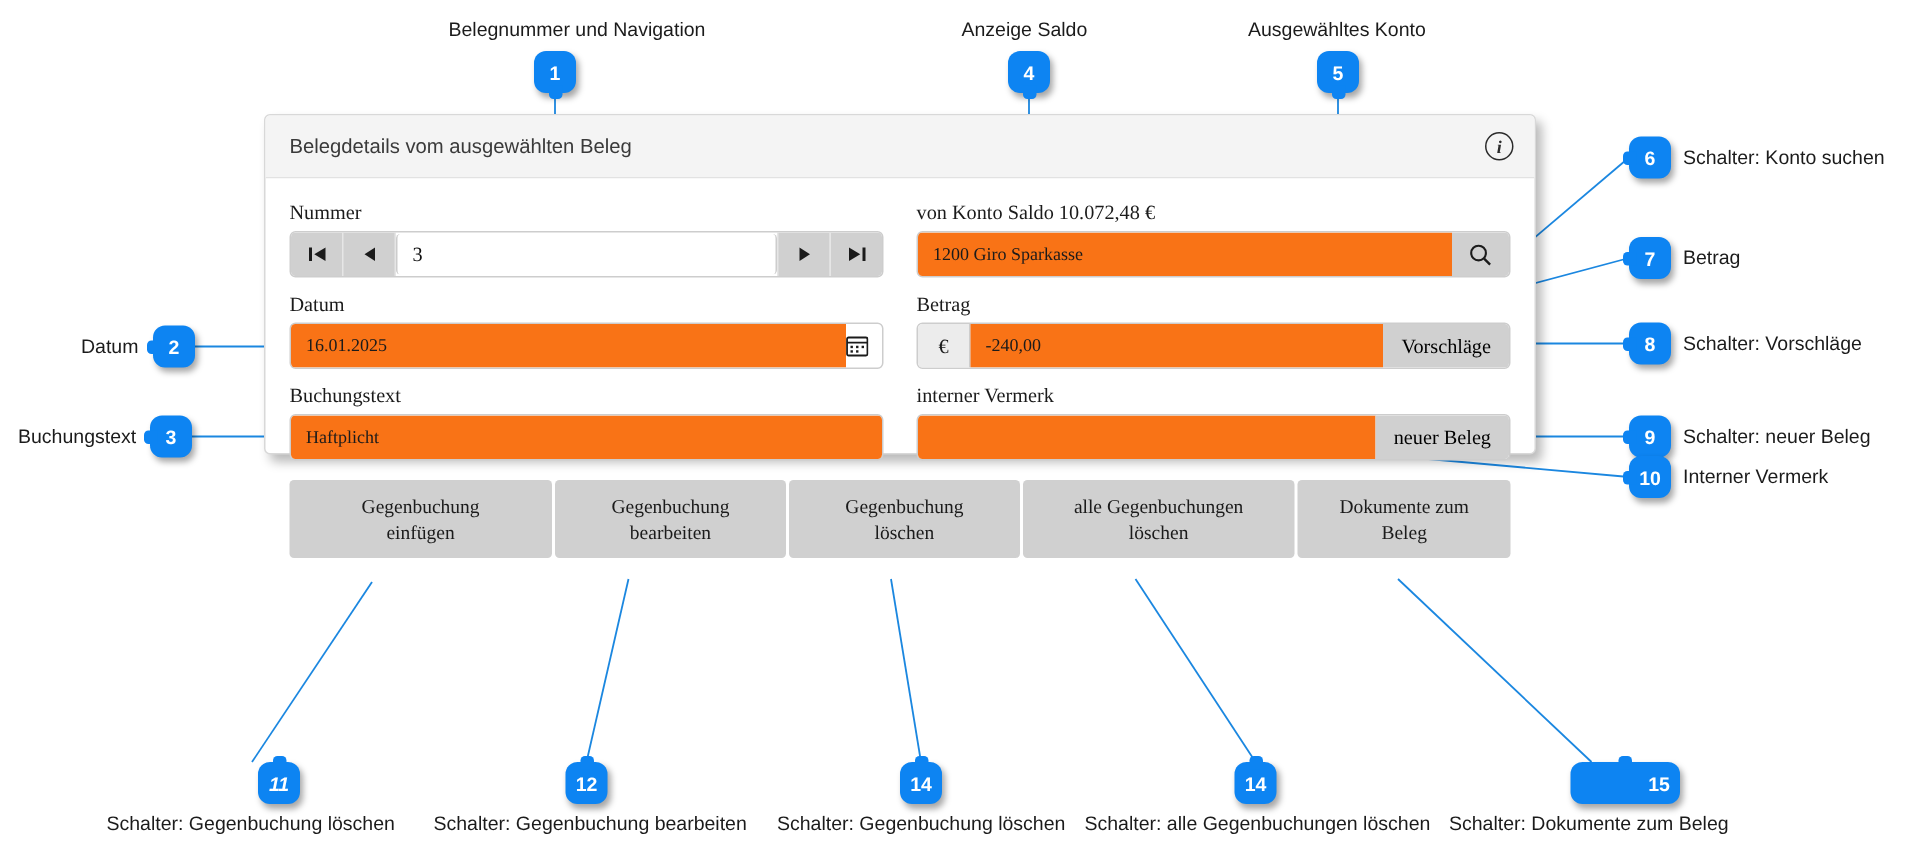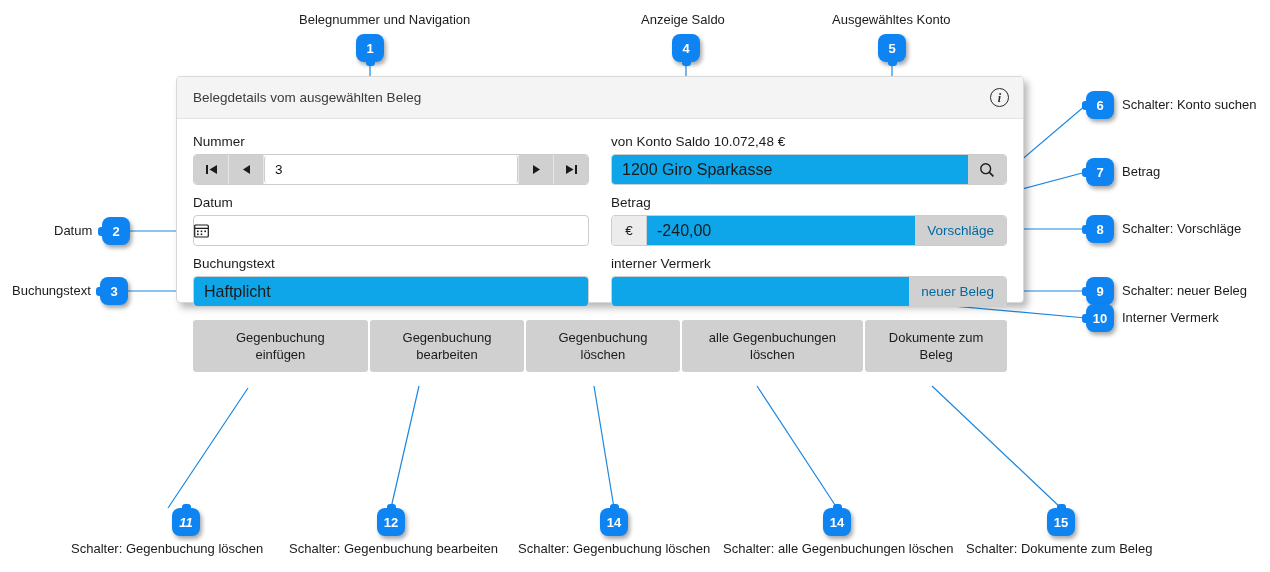--- a/index.html
+++ b/index.html
@@ -69,20 +69,21 @@
     font-weight: bold;
     color: #2b2b2b;
     line-height: 1;
     cursor: pointer;
   }
 
   .dialog-body {
     position: relative;
     padding: 14px 16px 0 16px;
     box-sizing: border-box;
+    font-family: Liberation Serif, serif;
   }
 
   .cols {
     display: flex;
     gap: 22px;
   }
   .col { width: 398px; }
 
   .fld-label {
     font-size: 13.5px;
@@ -101,23 +102,23 @@
     background: #ffffff;
     overflow: hidden;
     box-sizing: border-box;
   }
 
   .txt {
     flex: 1;
     display: flex;
     align-items: center;
     padding: 0 10px;
-    font-size: 16px;
+    font-size: 12px;
     color: #1b1b1b;
-    background: #0ea5e9;
+    background: #f97316;
     min-width: 0;
     overflow: hidden;
     white-space: nowrap;
   }
 
   .navbtn {
     width: 34px;
     background: #d0d0d0;
     display: flex;
     align-items: center;
@@ -140,21 +141,21 @@
     border-radius: 3px;
   }
 
   .suffix-btn {
     background: #d0d0d0;
     display: flex;
     align-items: center;
     justify-content: center;
     padding: 0 12px;
     font-size: 13.5px;
-    color: #0369a1;
+    color: #000000;
     cursor: pointer;
     white-space: nowrap;
   }
   .icon-btn {
     width: 38px;
     padding: 0;
   }
   .prefix-box {
     width: 34px;
     display: flex;
@@ -297,20 +298,21 @@
                   <polygon points="1,1 1,10 8.5,5.5" fill="#1b1b1b"></polygon>
                   <rect x="10" y="1" width="2" height="9" fill="#1b1b1b"></rect>
                 </svg>
             </div>
           </div>
         </div>
 
         <div class="fld-row">
           <div class="fld-label">Datum</div>
           <div class="ctrl">
+            <div class="txt">16.01.2025</div>
             <div class="inline-icon">
               <svg width="15" height="15" viewBox="0 0 15 15">
                 <rect x="0.7" y="2" width="13.6" height="12" rx="1" fill="none" stroke="#1b1b1b" stroke-width="1.2"></rect>
                 <line x1="0.7" y1="5.4" x2="14.3" y2="5.4" stroke="#1b1b1b" stroke-width="1.2"></line>
                 <rect x="3" y="7.5" width="1.6" height="1.6" fill="#1b1b1b"></rect>
                 <rect x="6.7" y="7.5" width="1.6" height="1.6" fill="#1b1b1b"></rect>
                 <rect x="10.4" y="7.5" width="1.6" height="1.6" fill="#1b1b1b"></rect>
                 <rect x="3" y="10.5" width="1.6" height="1.6" fill="#1b1b1b"></rect>
                 <rect x="6.7" y="10.5" width="1.6" height="1.6" fill="#1b1b1b"></rect>
               </svg>
@@ -418,14 +420,14 @@
 
 <div class="badge pt-up" style="left:377px; top:508px;">12</div>
 <div class="calloutlabel" style="left:289px; top:541px;">Schalter: Gegenbuchung bearbeiten</div>
 
 <div class="badge pt-up" style="left:600px; top:508px;">14</div>
 <div class="calloutlabel" style="left:518px; top:541px;">Schalter: Gegenbuchung löschen</div>
 
 <div class="badge pt-up" style="left:823px; top:508px;">14</div>
 <div class="calloutlabel" style="left:723px; top:541px;">Schalter: alle Gegenbuchungen löschen</div>
 
-<div class="badge pt-up" style="left:1047px; top:508px;">15</div>
+<div class="badge pt-up" style="left:1047px; top:508px;padding-left:45px;">15</div>
 <div class="calloutlabel" style="left:966px; top:541px;">Schalter: Dokumente zum Beleg</div>
 
 </body></html>

